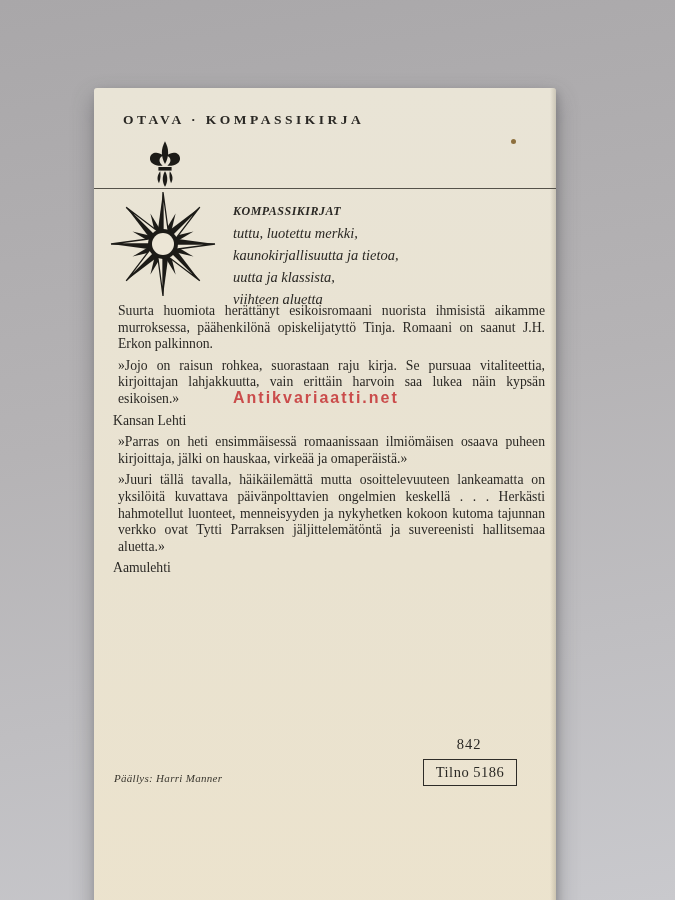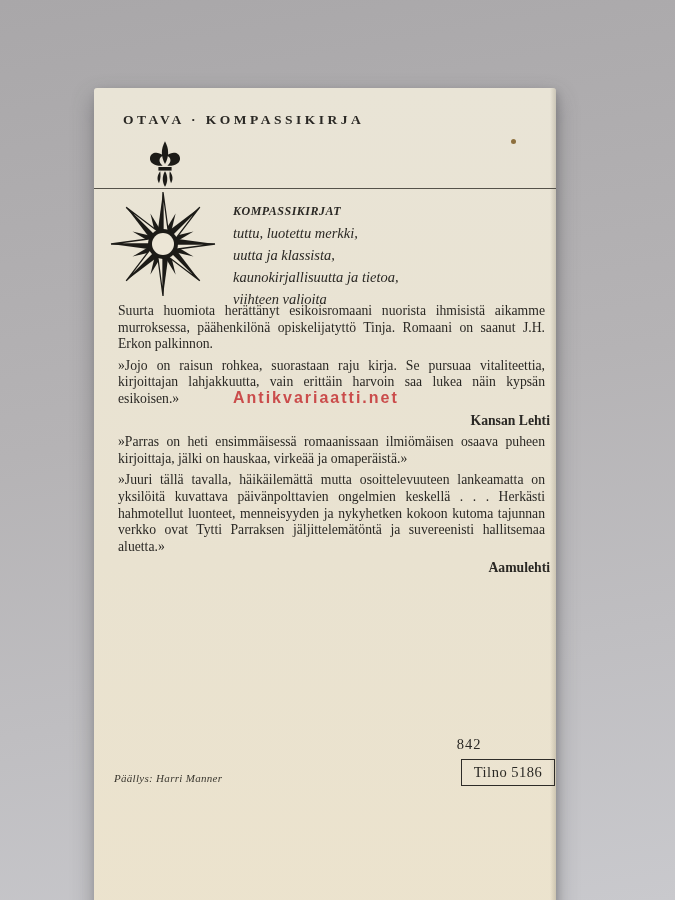--- a/index.html
+++ b/index.html
@@ -40,35 +40,35 @@
   .logo-text{
     position:absolute;left:139px;top:112px;
     font-style:italic;color:#2a2824;font-size:14.5px;line-height:22px;
   }
   .logo-text .series-title{font-weight:bold;font-size:12px;letter-spacing:0.5px;}
   .body-text{
     position:absolute;left:19px;top:210px;width:437px;
     font-size:13.7px;line-height:16.6px;color:#2a2824;
   }
   .body-text p{margin:5px;text-align:justify;}
-  .body-text .source{text-align:right;font-weight:bold;}
+  .body-text .source{text-align:left;}
   .watermark{
     position:absolute;left:139px;top:301px;
     font-family:Liberation Sans, sans-serif;font-weight:bold;
     font-size:16px;letter-spacing:2px;color:#c84040;opacity:.92;
     white-space:nowrap;z-index:5;
   }
   .edition-number{
     position:absolute;left:329px;top:648px;width:92px;
     text-align:center;font-size:14.5px;letter-spacing:1px;color:#2a2824;
   }
   .order-box{
     position:absolute;left:329px;top:671px;width:92px;height:25px;
     border:1.6px solid #2e2c28;display:flex;align-items:center;justify-content:center;
-    font-size:14.5px;color:#2a2824;letter-spacing:0.5px;background:rgba(255,255,255,0.06);margin-left:38px;
+    font-size:14.5px;color:#2a2824;letter-spacing:0.5px;background:rgba(255,255,255,0.06);
   }
   .cover-credit{
     position:absolute;left:20px;top:684px;
     font-style:italic;font-size:11px;color:#3a372f;letter-spacing:0.3px;
   }
   .speck{
     position:absolute;left:417px;top:51px;width:5px;height:5px;
     background:#7d5a22;border-radius:50%;opacity:.85;
   }
 </style>
@@ -124,23 +124,23 @@
         <polygon points="19.2,19.2 43.1,50.5 52.5,52.5" fill="#1c1b17"></polygon>
         <polygon points="19.2,19.2 50.5,43.1 52.5,52.5" fill="#ece6d6" stroke="#1c1b17" stroke-width="1.3"></polygon>
         <circle cx="56" cy="56" r="15" fill="#1c1b17"></circle>
         <circle cx="56" cy="56" r="11" fill="#ece6d6"></circle>
       </svg>
   </span>
 
   <div class="logo-text">
     <div class="series-title">KOMPASSIKIRJAT</div>
     <div>tuttu, luotettu merkki,</div>
+    <div>kaunokirjallisuutta ja tietoa,</div>
     <div>uutta ja klassista,</div>
-    <div>kaunokirjallisuutta ja tietoa,</div>
-    <div>viihteen valioita</div>
+    <div>viihteen aluetta</div>
   </div>
 
   <div class="body-text">
     <p>Suurta huomiota herättänyt esikoisromaani nuorista ihmisistä aikamme murroksessa, päähenkilönä opiskelijatyttö Tinja. Romaani on saanut J.H. Erkon palkinnon.</p>
     <p>»Jojo on raisun rohkea, suorastaan raju kirja. Se pursuaa vitaliteettia, kirjoittajan lahjakkuutta, vain erittäin harvoin saa lukea näin kypsän esikoisen.»</p>
     <div class="source">Kansan Lehti</div>
     <p>»Parras on heti ensimmäisessä romaanissaan ilmiömäisen osaava puheen kirjoittaja, jälki on hauskaa, virkeää ja omaperäistä.»</p>
     <p>»Juuri tällä tavalla, häikäilemättä mutta osoittelevuuteen lankeamatta on yksilöitä kuvattava päivänpolttavien ongelmien keskellä . . . Herkästi hahmotellut luonteet, menneisyyden ja nykyhetken kokoon kutoma tajunnan verkko ovat Tytti Parraksen jäljittelemätöntä ja suvereenisti hallitsemaa aluetta.»</p>
     <div class="source">Aamulehti</div>
   </div>

